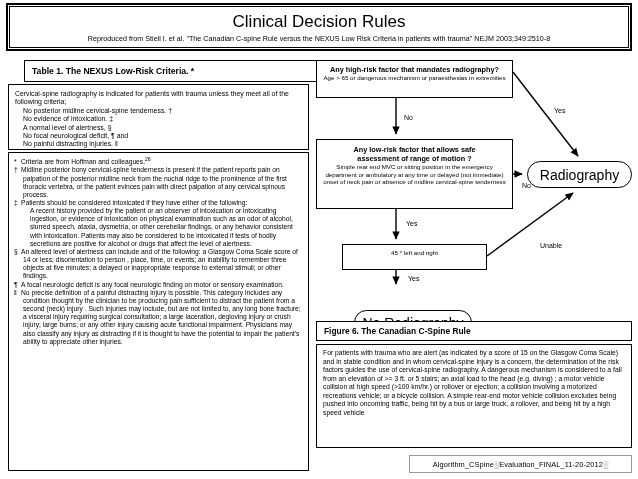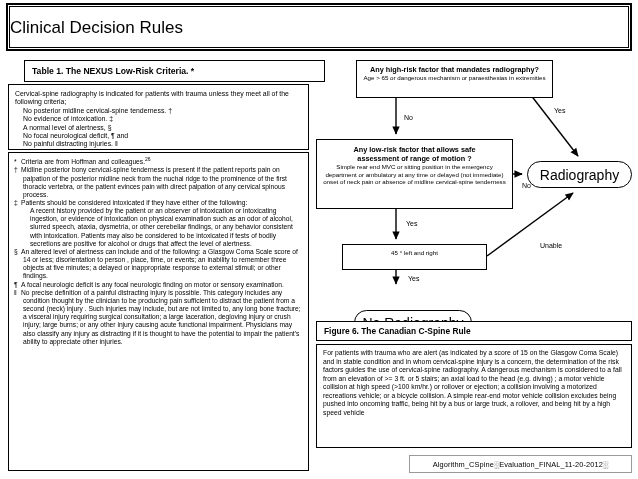--- a/index.html
+++ b/index.html
@@ -7,21 +7,21 @@
        font-family:"Liberation Sans","DejaVu Sans",sans-serif;color:#000;}
 
   #page{position:relative;width:638px;height:479px;}
 
   
   .title-banner{position:absolute;left:6px;top:3px;width:626px;height:48px;
                 border:1px solid #000;box-shadow:0 0 0 1px #000 inset;
                 box-sizing:border-box;background:#fff;}
   .title-inner{position:absolute;left:2px;top:2px;right:2px;bottom:2px;
                border:1px solid #000;box-sizing:border-box;
-               display:flex;flex-direction:column;align-items:flex-start;
+               display:flex;flex-direction:column;align-items:center;
                justify-content:center;}
   .title-main{font-size:17px;line-height:19px;text-align:center;}
   .title-sub{font-size:7.2px;line-height:9px;text-align:center;margin-top:3px;
              padding:0 6px;}
 
   
   .tbl-head{position:absolute;left:24px;top:60px;width:301px;height:22px;
             border:1px solid #000;box-sizing:border-box;background:#fff;
             display:flex;align-items:center;}
   .tbl-head span{font-size:8.6px;font-weight:bold;padding-left:7px;}
@@ -48,21 +48,21 @@
   .node{position:absolute;box-sizing:border-box;background:#fff;
         border:1px solid #000;text-align:center;}
   .node.thick{border-width:1.4px;}
   .node .q{font-size:7.3px;font-weight:bold;line-height:9px;display:block;}
   .node .d{font-size:6.2px;line-height:7.6px;display:block;}
   .term{position:absolute;box-sizing:border-box;background:#fff;
         border:1.4px solid #000;border-radius:22px;
         display:flex;align-items:center;justify-content:center;}
   .term span{font-size:14px;}
 
-  .n-high{left:0px;  top:0px;  width:197px;height:38px;padding:4px 4px 0 4px;margin-left:40px;}
+  .n-high{left:0px;  top:0px;  width:197px;height:38px;padding:4px 4px 0 4px;}
   .n-low {left:0px;  top:79px; width:197px;height:70px;padding:5px 4px 0 4px;}
   .n-rot {left:26px; top:184px;width:145px;height:26px;padding:4px 2px 0 2px;}
   .t-rad {left:211px;top:101px;width:105px;height:27px;}
   .t-norad{left:38px;top:229px;width:118px;height:25px;margin-top:21px;}
 
   .lbl{position:absolute;font-size:7px;line-height:8px;}
   .l-no1  {left:88px; top:54px;}
   .l-yes1 {left:238px;top:47px;}
   .l-no2  {left:206px;top:122px;}
   .l-yes2 {left:90px; top:160px;}
@@ -88,20 +88,21 @@
   .fname span{font-size:7.4px;letter-spacing:.1px;}
 </style>
 </head>
 <body>
 
 <div id="page">
 
   <div class="title-banner">
     <div class="title-inner">
       <div class="title-main">Clinical Decision Rules</div>
+      <div class="title-sub">Reproduced from Stiell I. et al. "The Canadian C-spine Rule versus the NEXUS Low Risk Criteria in patients with trauma" NEJM 2003;349:2510-8</div>
     </div>
   </div>
 
   <div class="tbl-head">
     <span>Table 1.  The NEXUS Low-Risk Criteria. *</span>
   </div>
 
   <div class="tbl-crit">
     <div class="lead">Cervical-spine radiography is indicated for patients with trauma unless they meet all of the following criteria;</div>
     <ul id="crit-list">

